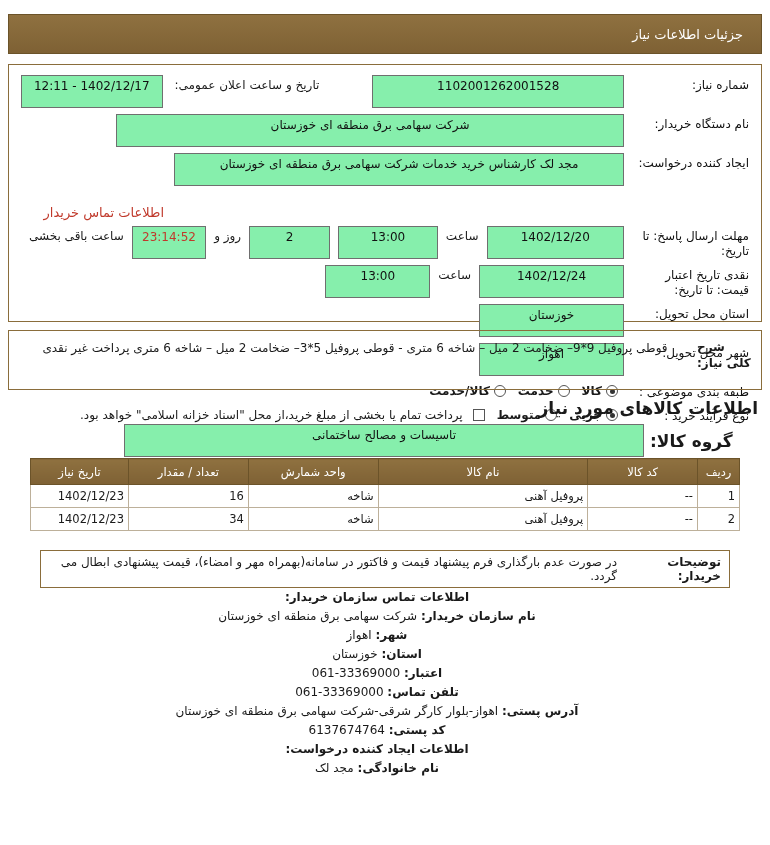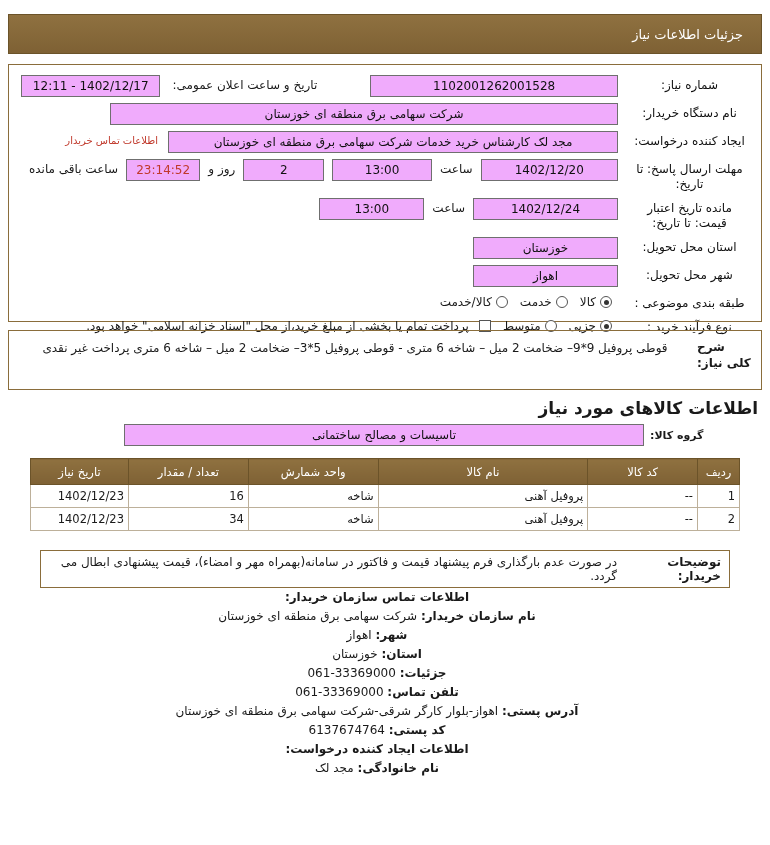--- a/index.html
+++ b/index.html
@@ -47,74 +47,75 @@
   }
 
   .row {
     display: flex;
     align-items: flex-start;
     margin-bottom: 6px;
     justify-content: flex-start;
   }
   .lbl {
     width: 125px;
-    text-align: center;
+    text-align: right;
     padding-left: 6px;
     padding-top: 3px;
     font-size: 12px;
     color: #111;
     flex: 0 0 auto;
     line-height: 15px;
-    margin-left: 6px;
   }
   .field {
     border: 1px solid #6f6f6f;
-    background: #f0abfc;
-    height: 22px;
+    background: #86efac;
+    height: 33px;
     line-height: 20px;
     padding: 0 6px;
     font-size: 12px;
     text-align: center;
     color: #111;
     overflow: hidden;
     white-space: nowrap;
   }
   .f-num { width: 258px; margin-left: 45px; }
   .f-date { width: 145px; margin-right: 4px;}
   .lbl-inline {
     padding: 3px 8px 0 8px;
     font-size: 12px;
     white-space: nowrap;
   }
   .f-buyer { width: 508px; }
   .f-creator { width: 450px; }
   .link-contact {
     color: #c0392b;
-    font-size: 10px;
+    font-size: 13px;
     padding: 4px 10px 0 0;
     text-decoration: none;
     white-space: nowrap;
+    margin-top: 48px;
   }
   .f-mid { width: 145px; }
   .f-small { width: 85px; }
   .f-time { width: 105px; }
   .f-counter {
     width: 78px;
     color: #c0392b;
     direction: ltr;
   }
   .f-prov { width: 145px; }
 
   .radio-row { align-items: center; }
   .radio-grp {
     display: flex;
     align-items: center;
     gap: 4px;
     padding: 0 6px;
     font-size: 12px;
+    font-weight: bold;
   }
   .radio {
     width: 12px; height: 12px;
     border: 1px solid #555;
     border-radius: 50%;
     background: #fff;
     display: inline-block;
     position: relative;
   }
   .radio.on::after {
@@ -170,21 +171,21 @@
   .group-row {
     position: absolute;
     top: 424px; left: 8px; right: 8px;
     display: flex;
     align-items: center;
     justify-content: flex-start;
   }
   .group-label {
     width: 118px;
     text-align: left;
-    font-size: 11px;
+    font-size: 17px;
     font-weight: bold;
     padding-left: 6px;
   }
   .f-group { width: 520px; }
 
   
   .goods-table {
     position: absolute;
     top: 458px;
     right: 30px;
@@ -306,25 +307,25 @@
   </div>
 
   <div class="row">
     <div class="lbl">مهلت ارسال پاسخ: تا تاریخ:</div>
     <div class="field f-mid">1402/12/20</div>
     <div class="lbl-inline">ساعت</div>
     <div class="field f-time">13:00</div>
     <div class="field f-small" style="margin-right:8px">2</div>
     <div class="lbl-inline">روز و</div>
     <div class="field f-counter">23:14:52</div>
-    <div class="lbl-inline">ساعت باقی مانده</div>
-  </div>
-
-  <div class="row">
-    <div class="lbl">مانده تاریخ اعتبار قیمت: تا تاریخ:</div>
+    <div class="lbl-inline">ساعت باقی بخشی</div>
+  </div>
+
+  <div class="row">
+    <div class="lbl">نقدی تاریخ اعتبار قیمت: تا تاریخ:</div>
     <div class="field f-mid">1402/12/24</div>
     <div class="lbl-inline">ساعت</div>
     <div class="field f-time">13:00</div>
   </div>
 
   <div class="row">
     <div class="lbl">استان محل تحویل:</div>
     <div class="field f-prov">خوزستان</div>
   </div>
 
@@ -423,21 +424,21 @@
   </div>
   <div class="line">
     <b>شهر:</b>
     <span>اهواز</span>
   </div>
   <div class="line">
     <b>استان:</b>
     <span>خوزستان</span>
   </div>
   <div class="line">
-    <b>جزئیات:</b>
+    <b>اعتبار:</b>
     <span>33369000-061</span>
   </div>
   <div class="line">
     <b>تلفن تماس:</b>
     <span>33369000-061</span>
   </div>
   <div class="line">
     <b>آدرس پستی:</b>
     <span>اهواز-بلوار کارگر شرقی-شرکت سهامی برق منطقه ای خوزستان</span>
   </div>

